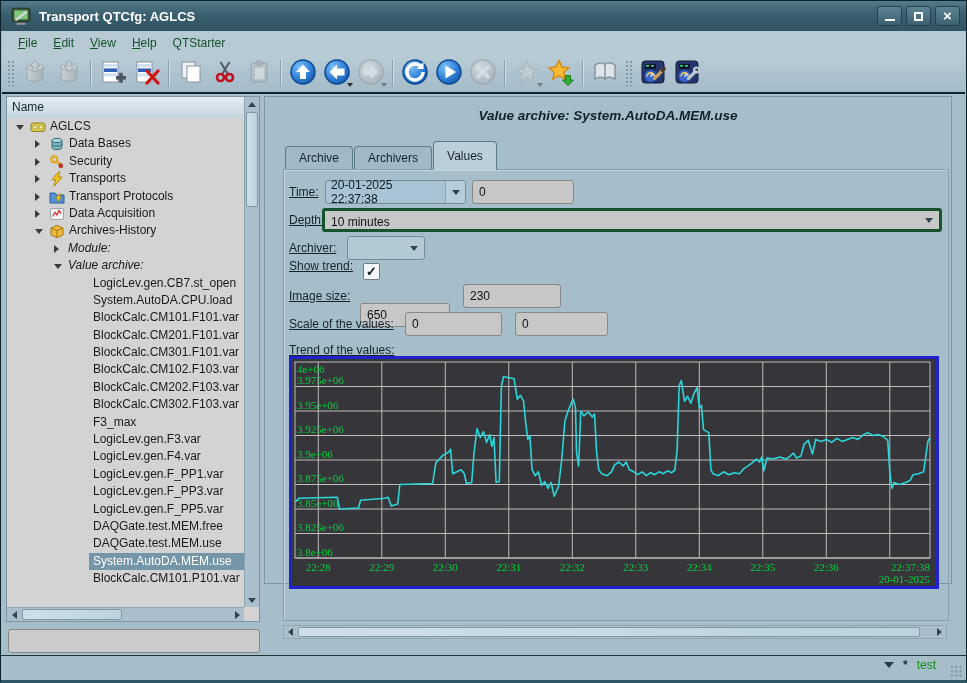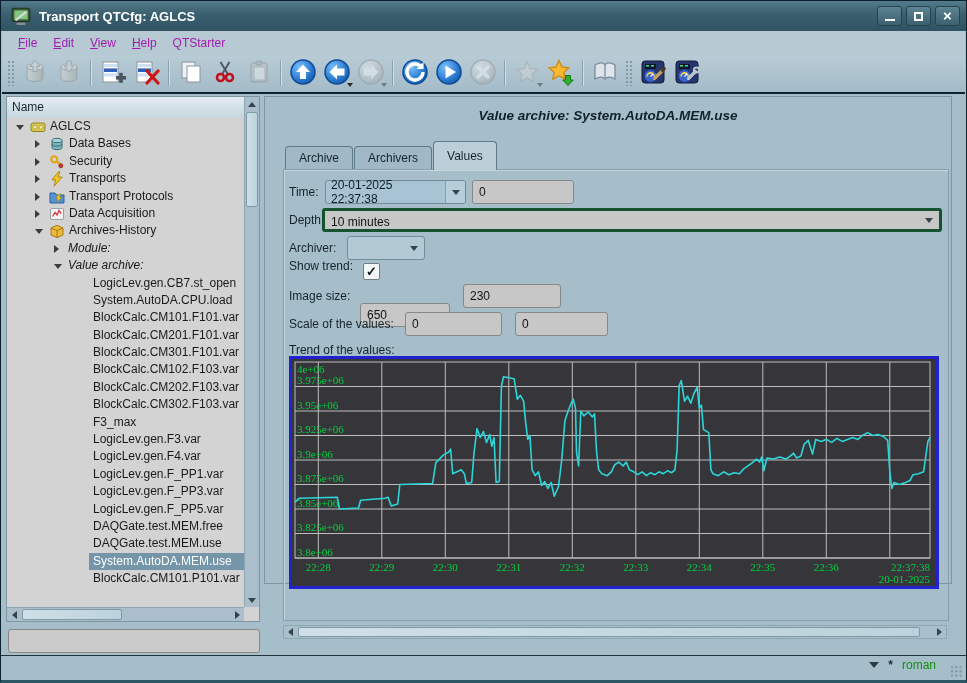--- a/index.html
+++ b/index.html
@@ -16,21 +16,21 @@
   .titlebar .title { color:#fff; font-weight:bold; font-size:13px; flex:1; }
   .winbtn { width:25px; height:20px; margin-left:4px; border:1px solid #24434e; border-radius:3px;
     background:linear-gradient(#5d8494,#3b606f); display:flex; align-items:center; justify-content:center; }
   .winbtn .minbar { width:10px; height:2px; background:#fff; margin-top:8px; }
   .winbtn .maxbox { width:9px; height:9px; border:2px solid #fff; }
   .winbtn .closex { color:#fff; font-size:15px; font-weight:bold; line-height:1; margin-top:-2px; }
 
   
   .menubar { position:absolute; left:1px; top:30px; right:1px; height:23px; background:#b7c9d3;
     display:flex; align-items:center; padding-left:8px; }
-  .menuitem { padding:3px 8px; color:#a21caf; }
+  .menuitem { padding:3px 8px; color:#14532d; }
   .menuitem u { text-decoration:underline; }
 
   
   .toolbar { position:absolute; left:1px; top:53px; right:1px; height:40px;
     background:linear-gradient(#b9ccd6,#a4bbc8); border-bottom:2px solid #0c2430;
     display:flex; align-items:center; padding:0 2px; }
   .tb-handle { width:8px; height:26px; margin:0 3px;
     background-image:radial-gradient(circle at 2px 2px, #7f99a5 1px, transparent 1.4px);
     background-size:4px 4px; }
   .tb-sep { width:2px; height:26px; margin:0 4px;
@@ -81,21 +81,21 @@
     border:1px solid #7e96a2; background:#a6bdca; }
   .panel-title { position:absolute; left:0; right:0; top:11px; text-align:center;
     font-weight:bold; font-style:italic; font-size:13.5px; color:#10222b; }
   .tabs { position:absolute; left:20px; top:44px; height:29px; display:flex; align-items:flex-end; }
   .tab { padding:4px 13px 5px 13px; margin-right:1px; border:1px solid #5c7b89; border-bottom:none;
     border-radius:4px 4px 0 0; background:#a1b9c6; color:#15242c; height:24px; }
   .tab.active { background:#bccfd9; height:29px; padding-top:7px; position:relative; z-index:2; }
   .tab-frame { position:absolute; left:18px; top:72px; width:666px; height:452px;
     border:1px solid #87a0ac; box-shadow:inset 1px 1px 0 #c3d4dd; }
   .frow { position:absolute; height:24px; display:flex; align-items:center; }
-  .flabel { color:#15242c; }
+  .flabel { color:#15242c;text-decoration:underline; }
   .gfield { background:#c7c7c7; border:1px solid #878787; border-radius:3px; height:24px;
     font:12px "Liberation Sans",sans-serif; padding:0 6px; color:#111; }
   .bfield { position:absolute; background:#a8c4d4; border:1px solid #6f8d9b; border-radius:3px; height:24px;
     display:flex; align-items:center; }
   .bfield .val { flex:1; padding:0 5px; color:#0d1c24; }
   .bfield .dd { width:20px; align-self:stretch; border-left:1px solid #86a4b2; background:#b6cdda;
     border-radius:0 2px 2px 0; display:flex; align-items:center; justify-content:center; }
   .combo-g { position:absolute; background:#c7c7c7; border:3px solid #14532d; border-radius:3px; height:24px;
     display:flex; align-items:flex-end; }
   .combo-g .val { flex:1; padding:0 6px; color:#111; }
@@ -580,16 +580,16 @@
         <div class="sb-btn" style="right:0;top:0;width:13px;height:12px">
             <span class="tri rt"></span>
           </div>
       </div>
     </div>
   </div>
 
   <div class="statusbar">
     <span class="sb-collapse"></span>
     <span class="sb-mod">*</span>
-    <span class="sb-user">roman</span>
+    <span class="sb-user">test</span>
   </div>
   <div class="grip"></div>
 </div>
 
 </body></html>

